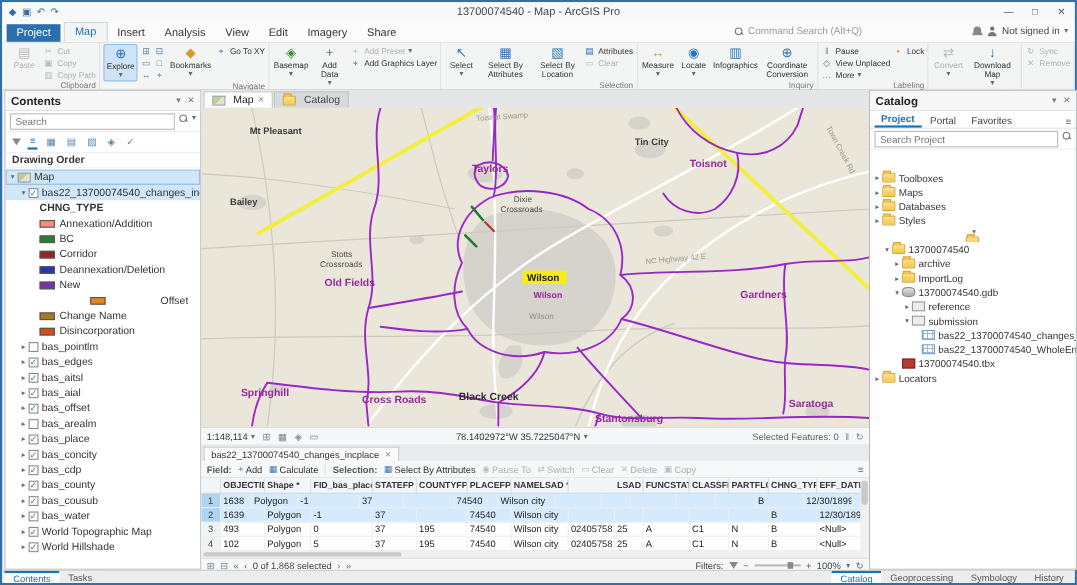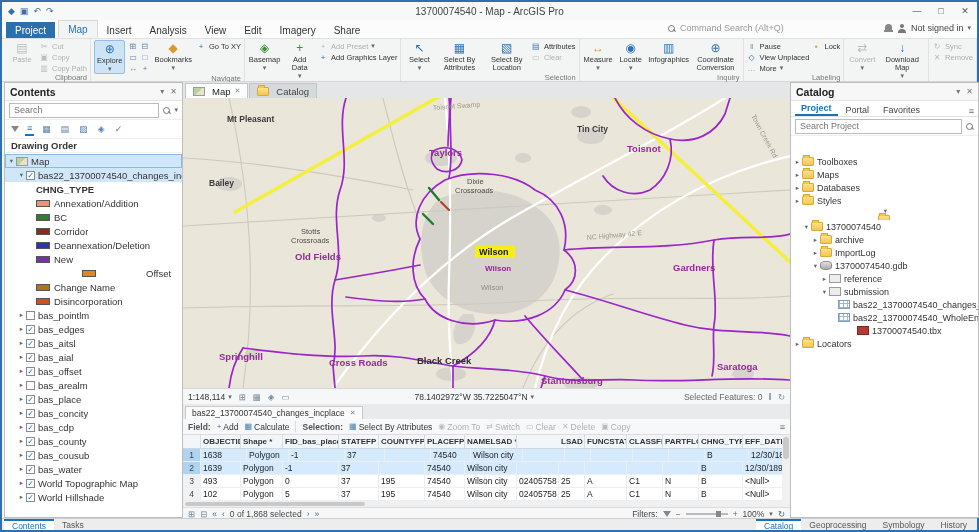--- a/index.html
+++ b/index.html
@@ -53,21 +53,21 @@
 .ico-folder{background:linear-gradient(#fbe18a,#f3c84f);border:1px solid #d8a93a;border-radius:1px}
 .ico-folder::before{content:"";position:absolute;top:-3px;left:0;width:5px;height:2px;background:#f3c84f;border:1px solid #d8a93a;border-bottom:none}
 .ico-gdb{background:linear-gradient(#e3e3e3,#a9a9a9);border:1px solid #8a8a8a;border-radius:5px/3px}
 .ico-dataset{background:#ececec;border:1px solid #999}
 .ico-featureclass{background:repeating-linear-gradient(90deg,#9db8d2 0 1px,transparent 1px 4px),repeating-linear-gradient(0deg,#9db8d2 0 1px,transparent 1px 4px),#fff;border:1px solid #7c9cbd}
 .ico-toolbox{background:#b23b33;border:1px solid #84241e}
 
 .panel{position:absolute;background:#fff;border:1px solid #bdbdbd}
 .phead{height:18px;display:flex;align-items:center;padding:0 5px;font-size:10.5px;font-weight:bold;color:#222;background:#f7f7f7;border-bottom:1px solid #e4e4e4}
 .phead .pico{margin-left:auto;display:flex;gap:6px;font-size:8px;color:#777;font-weight:normal}
-.searchrow{height:19px;display:flex;align-items:center;padding:2px 4px;gap:3px;border-bottom:1px solid #eee}
+.searchrow{height:19px;display:flex;align-items:flex-start;padding:2px 4px;gap:3px;border-bottom:1px solid #eee}
 .searchin{flex:1;height:15px;border:1px solid #bbb;font-size:9px;padding:0 4px;color:#333;background:#fff;font-family:"Liberation Sans",sans-serif}
 
 .iconbar{height:19px;display:flex;align-items:center;gap:6px;padding:0 6px;border-bottom:1px solid #eee}
 .vmico{font-size:9px;color:#5a82a8;padding:1px 2px}
 .vmico.active{border-bottom:2px solid #1a72b8;color:#1a72b8}
 .dorder{height:14px;font-size:9.5px;font-weight:bold;color:#333;padding:1px 6px;border-bottom:1px solid #f0f0f0}
 .tree{position:absolute;left:0;right:0;bottom:0;overflow:hidden}
 .trow{display:flex;align-items:center;height:14px;font-size:9.5px;color:#333;white-space:nowrap;overflow:hidden}
 .trow.sel{background:#cfe7f9}
 .trow.maprow{outline:1px solid #8ab9e4;outline-offset:-1px}
@@ -644,21 +644,21 @@
         <span>Calculate</span>
       </span>
     <span class="tsep"></span>
     <span class="tblabel">Selection:</span>
     <span class="tbtn">
         <span class="bicon">▦</span>
         <span>Select By Attributes</span>
       </span>
     <span class="tbtn disabled">
         <span class="bicon">◉</span>
-        <span>Zoom To</span>
+        <span>Pause To</span>
       </span>
     <span class="tbtn disabled">
         <span class="bicon">⇄</span>
         <span>Switch</span>
       </span>
     <span class="tbtn disabled">
         <span class="bicon">▭</span>
         <span>Clear</span>
       </span>
     <span class="tbtn disabled">
@@ -685,21 +685,21 @@
         <div class="thc" style="width: 26px;">LSAD</div>
         <div class="thc" style="width: 42px;">FUNCSTAT</div>
         <div class="thc" style="width: 36px;">CLASSFP</div>
         <div class="thc" style="width: 36px;">PARTFLG</div>
         <div class="thc" style="width: 44px;">CHNG_TYPE</div>
         <div class="thc" style="width: 44px;">EFF_DATE</div>
         <div class="thc" style="width: 40px;">AUTHTYPE</div>
       </div>
       <div class="trow2 rsel">
         <div class="tdc num" style="width: 18px;">1</div>
-        <div class="tdc" style="width: 46px;">1638</div>
+        <div class="tdc" style="width: 28px;">1638</div>
         <div class="tdc" style="width: 42px;">Polygon</div>
         <div class="tdc" style="width: 56px;">-1</div>
         <div class="tdc" style="width: 40px;">37</div>
         <div class="tdc" style="width: 46px;"></div>
         <div class="tdc" style="width: 40px;">74540</div>
         <div class="tdc" style="width: 52px;">Wilson city</div>
         <div class="tdc" style="width: 42px;"></div>
         <div class="tdc" style="width: 26px;"></div>
         <div class="tdc" style="width: 42px;"></div>
         <div class="tdc" style="width: 36px;"></div>
@@ -860,21 +860,21 @@
         <div class="krow" style="padding-left: 38px;">
           <span class="arr"></span>
           <span class="ico ico-featureclass"></span>
           <span class="tlab">bas22_13700074540_changes_incplace</span>
         </div>
         <div class="krow" style="padding-left: 38px;">
           <span class="arr"></span>
           <span class="ico ico-featureclass"></span>
           <span class="tlab">bas22_13700074540_WholeEntity_incplace</span>
         </div>
-        <div class="krow" style="padding-left: 20px; margin-left: 37px;">
+        <div class="krow" style="padding-left: 20px;">
           <span class="arr"></span>
           <span class="ico ico-toolbox"></span>
           <span class="tlab">13700074540.tbx</span>
         </div>
         <div class="krow" style="padding-left: 2px;">
           <span class="arr">▸</span>
           <span class="ico ico-folder"></span>
           <span class="tlab">Locators</span>
         </div>
       </div>

